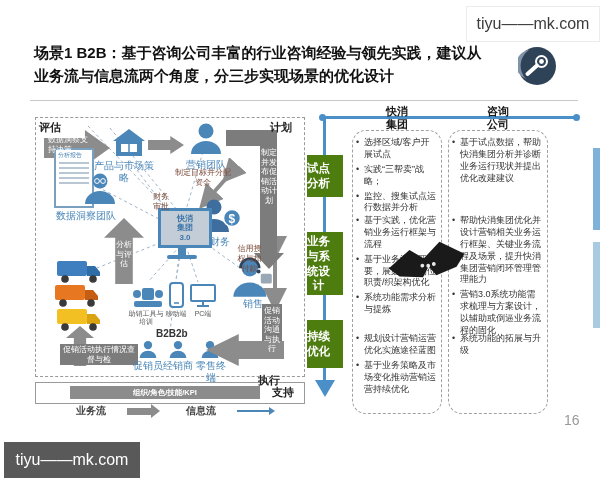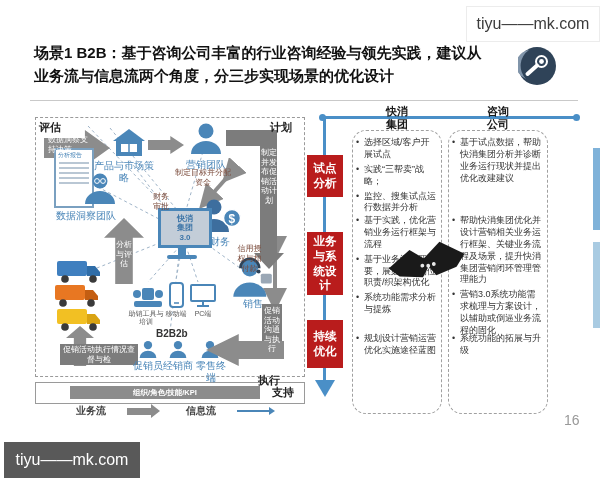--- a/index.html
+++ b/index.html
@@ -55,22 +55,22 @@
           border-top:7px solid transparent;border-bottom:7px solid transparent;}
   .arr-thin{display:inline-block;width:32px;height:2px;background:#4a86b8;position:relative;}
   .arr-thin:after{content:"";position:absolute;right:-6px;top:-3px;border-left:6px solid #4a86b8;
           border-top:4px solid transparent;border-bottom:4px solid transparent;}
   
   .hline{left:322px;top:116px;width:256px;height:3px;background:#4a8fc7;}
   .dot{width:7px;height:7px;border-radius:50%;background:#4a8fc7;}
   .vline{left:323px;top:117px;width:3px;height:264px;background:#4a8fc7;}
   .vline-head{left:315px;top:380px;width:0;height:0;border-left:10px solid transparent;
           border-right:10px solid transparent;border-top:17px solid #4a8fc7;}
-  .stage{left:307px;width:36px;background:#b91c1c;color:#fff;font-weight:bold;font-size:11.5px;
-         line-height:1.3;display:flex;align-items:center;justify-content:center;text-align:center;}
+  .stage{left:307px;width:36px;background:#4d7c0f;color:#fff;font-weight:bold;font-size:11.5px;
+         line-height:1.3;display:flex;align-items:center;justify-content:flex-start;text-align:center;}
   .stage span{display:inline-block;width:2em;word-break:break-all;}
   .colbox{top:130px;height:282px;border:1px dashed #a0a0a0;border-radius:14px;background:#fff;}
   .colhead{position:absolute;top:-26px;left:0;width:100%;text-align:center;font-size:11px;
            font-weight:bold;color:#1a1a1a;}
   .colhead span{display:inline-block;width:2.6em;word-break:break-all;line-height:1.15;}
   .grp{position:absolute;left:3px;right:3px;}
   .grp ul{margin:0;padding:0;list-style:none;}
   .grp li{position:relative;padding-left:8px;font-size:9px;line-height:1.32;color:#333;
           margin-bottom:3px;word-break:break-all;}
   .grp li:before{content:"•";position:absolute;left:0;top:0;color:#333;}
@@ -313,20 +313,21 @@
     <div class="grp" style="top:84px;">
       <ul>
         <li>基于实践，优化营销业务运行框架与流程</li>
         <li>基于业务流程开需要，展必要的岗位职责/织架构优化</li>
         <li>系统功能需求分析与提炼</li>
       </ul>
     </div>
     <div class="grp" style="top:202px;">
       <ul>
         <li>规划设计营销运营优化实施途径蓝图</li>
+        <li>基于业务策略及市场变化推动营销运营持续优化</li>
       </ul>
     </div>
   </div>
 
   <div class="abs colbox" style="left:448px;width:98px;">
     <div class="colhead">
       <span>咨询公司</span>
     </div>
     <div class="grp" style="top:6px;">
       <ul>

